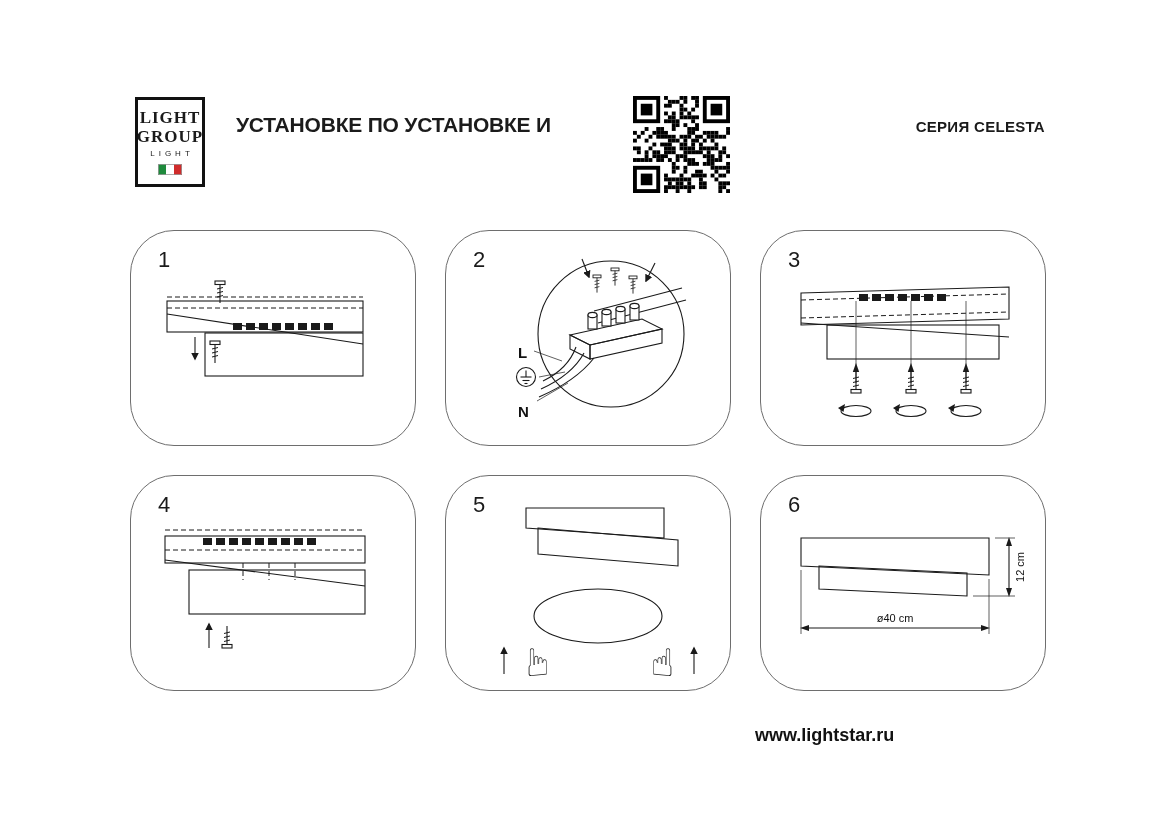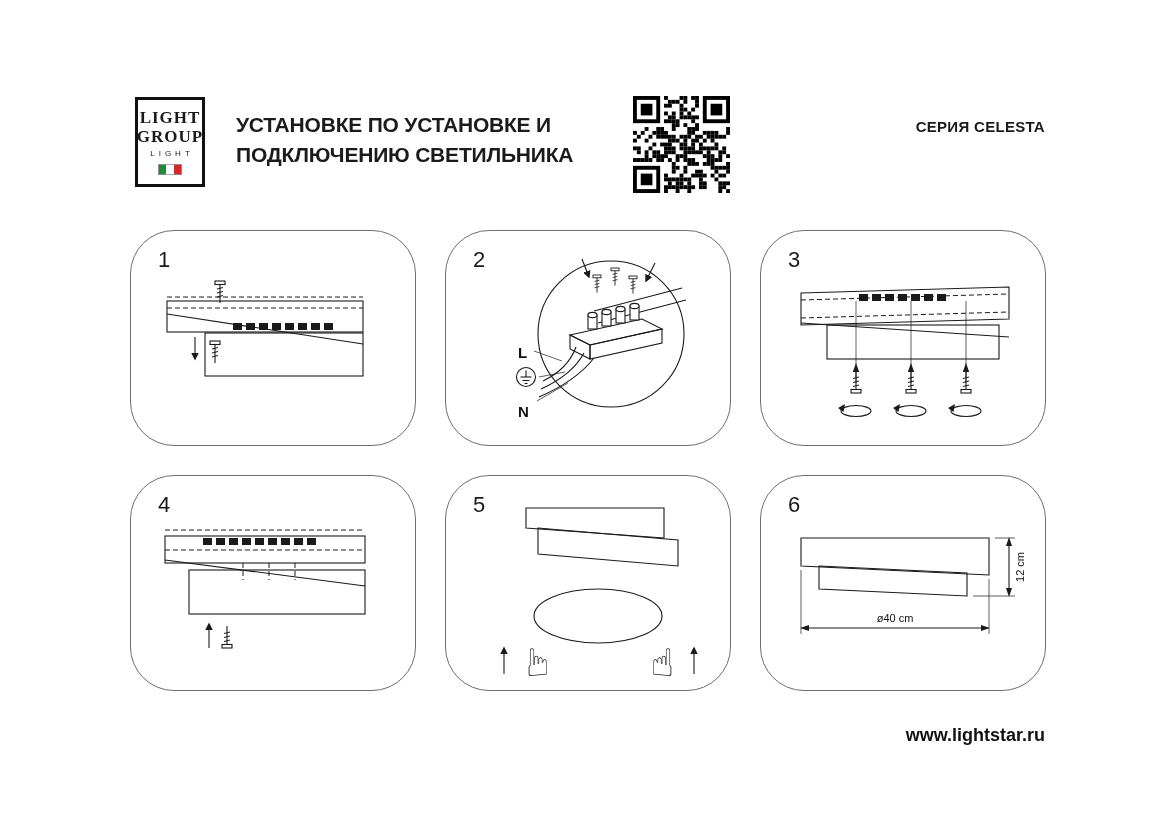--- a/index.html
+++ b/index.html
@@ -37,21 +37,21 @@
   .ln   { fill:none; stroke:#1a1a1a; stroke-width:1.1; }
   .thin { fill:none; stroke:#1a1a1a; stroke-width:0.7; }
   .dash { fill:none; stroke:#1a1a1a; stroke-width:1; stroke-dasharray:5 3; }
   .blk  { fill:#1a1a1a; stroke:none; }
   .lnw  { fill:#fff; stroke:#1a1a1a; stroke-width:1.1; }
   .lbl  { font-family:"Liberation Sans", sans-serif; font-size:15px; font-weight:700; fill:#111; }
   .dim  { font-family:"Liberation Sans", sans-serif; font-size:11px; fill:#111; }
   .hand { font-family:"DejaVu Sans", sans-serif; font-size:38px; fill:#1a1a1a; }
 
   
-  .footer-site { position:absolute; left:755px; top:725px; width:290px; text-align:right; font-size:18px; font-weight:700; color:#111; }
+  .footer-site { position:absolute; left:755px; top:725px; width:290px; text-align:left; font-size:18px; font-weight:700; color:#111; }
 </style>
 </head>
 <body>
 
 <svg width="0" height="0" style="position:absolute" aria-hidden="true">
   <defs>
     <marker id="arr" viewBox="0 0 10 10" refX="8" refY="5" markerWidth="7" markerHeight="7" orient="auto-start-reverse">
       <path d="M0,0 L10,5 L0,10 z" fill="#1a1a1a"></path>
     </marker>
     <g id="screw-shape">
@@ -73,21 +73,20 @@
     <svg class="logo-flag" width="24" height="11" viewBox="0 0 24 11">
       <rect x="0" y="0" width="8" height="11" fill="#1e8a3c"></rect>
       <rect x="8" y="0" width="8" height="11" fill="#ffffff"></rect>
       <rect x="16" y="0" width="8" height="11" fill="#d02b2b"></rect>
       <rect x="0.5" y="0.5" width="23" height="10" fill="none" stroke="#999" stroke-width="0.8"></rect>
     </svg>
   </div>
 
   <div class="main-title">
     <div>УСТАНОВКЕ ПО УСТАНОВКЕ И</div>
-    <div>ПОДКЛЮЧЕНИЮ СВЕТИЛЬНИКА</div>
   </div>
 
   <div class="qr-wrap">
     <svg id="qr-svg" width="97" height="97" viewBox="0 0 97 97">
         <rect x="0.00" y="0.00" width="97.00" height="97.00" fill="#fff"></rect>
         <rect x="31.04" y="0.00" width="3.88" height="3.88" fill="#000"></rect>
         <rect x="46.56" y="0.00" width="3.88" height="3.88" fill="#000"></rect>
         <rect x="50.44" y="0.00" width="3.88" height="3.88" fill="#000"></rect>
         <rect x="58.20" y="0.00" width="3.88" height="3.88" fill="#000"></rect>
         <rect x="62.08" y="0.00" width="3.88" height="3.88" fill="#000"></rect>

